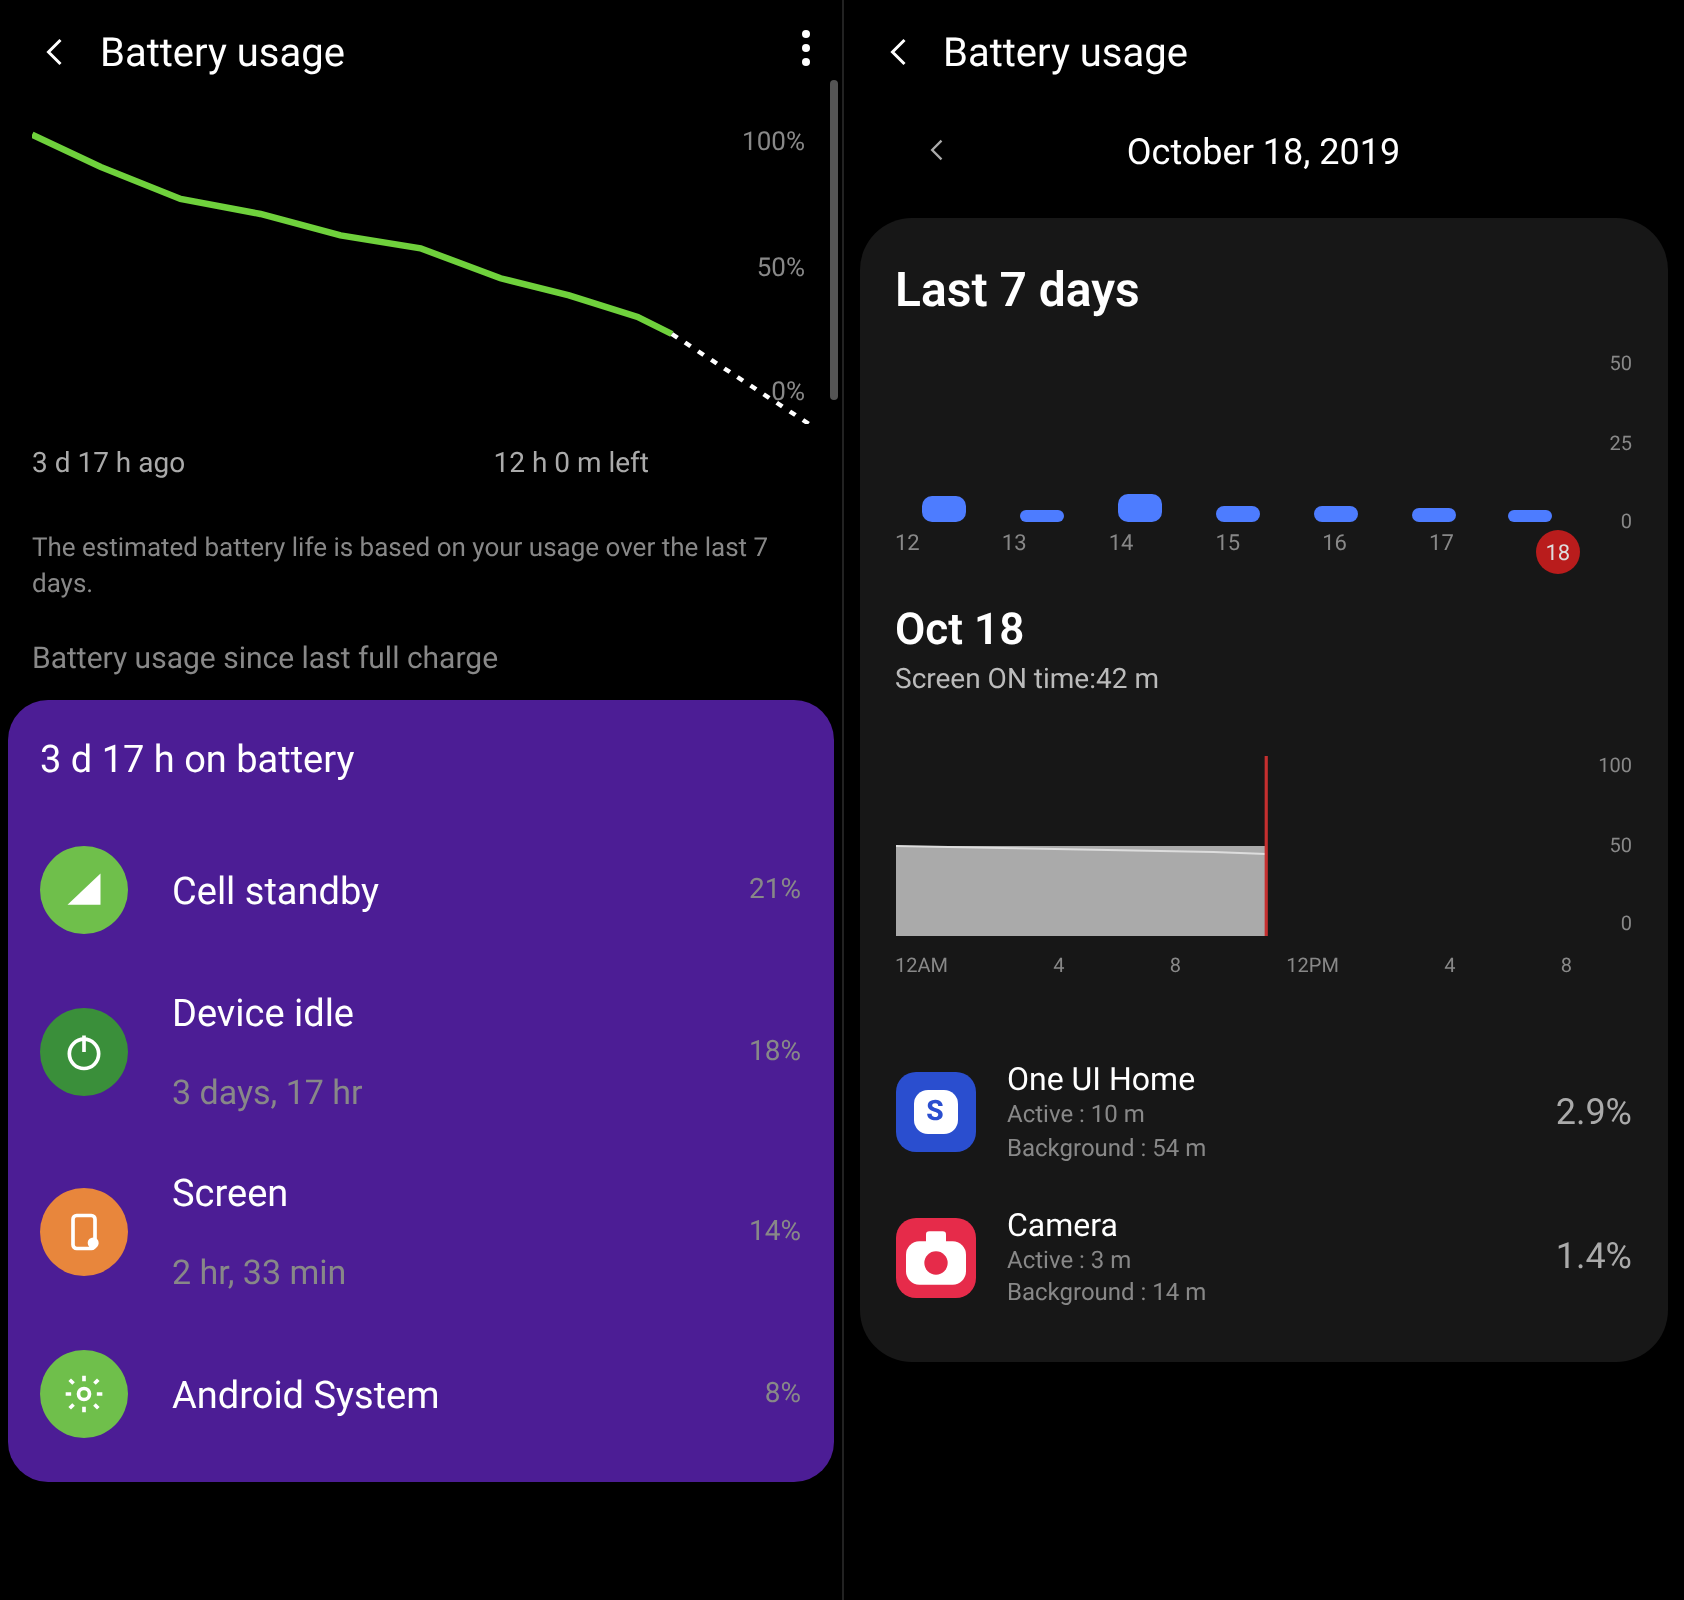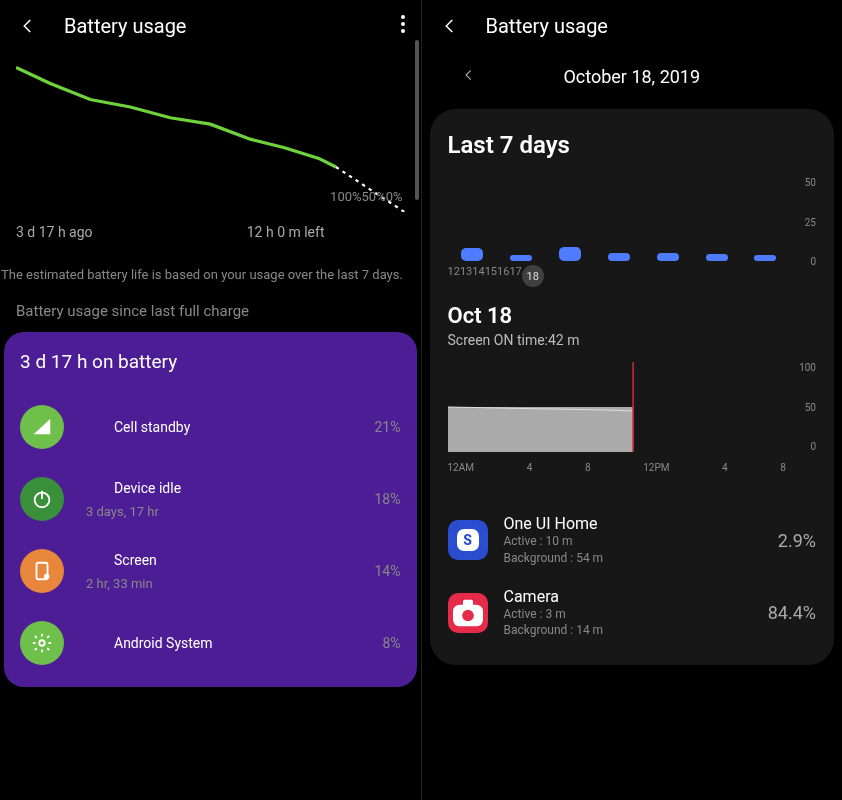--- a/index.html
+++ b/index.html
@@ -2,54 +2,54 @@
 <html><head>
 <meta charset="utf-8">
 <style>
   * { margin: 0; padding: 0; box-sizing: border-box; font-family: -apple-system, BlinkMacSystemFont, "Segoe UI", Roboto, sans-serif; }
   body { background: #000; display: flex; width: 842px; height: 800px; overflow: hidden; }
   .panel { flex: 1; background: #000; color: #fff; position: relative; overflow: hidden; }
   .panel-left { border-right: 1px solid #222; }
   .header { display: flex; align-items: center; padding: 14px 16px; }
   .back-icon { width: 24px; height: 24px; display: flex; align-items: center; justify-content: center; }
   .back-icon svg { width: 18px; height: 18px; stroke: #fff; stroke-width: 2; fill: none; }
-  .title { font-size: 20px; font-weight: 400; margin-left: 24px; color: #fff; }
+  .title { font-size: 20px; font-weight: 400; margin-left: 10px; color: #fff; }
   .more-icon { margin-left: auto; color: #fff; font-size: 18px; letter-spacing: -1px; }
   .more-icon svg { width: 4px; height: 18px; }
   .chart-box { position: relative; height: 200px; padding: 10px 16px 0 16px; }
   .chart-svg { width: 100%; height: 150px; }
-  .chart-y-labels { position: absolute; right: 18px; top: 12px; font-size: 13px; color: #888; display: flex; flex-direction: row; justify-content: space-between; height: 140px; align-items: flex-end; }
+  .chart-y-labels { position: absolute; right: 18px; top: 12px; font-size: 13px; color: #888; display: flex; flex-direction: column; justify-content: space-between; height: 140px; align-items: flex-end; }
   .chart-x-labels { display: flex; justify-content: space-between; padding: 8px 80px 0 0; font-size: 14px; color: #aaa; }
-  .estimate-note { font-size: 13px; color: #888; padding: 14px 16px 18px 1px; line-height: 1.4; }
+  .estimate-note { font-size: 13px; color: #888; padding: 14px 16px 18px 16px; line-height: 1.4; }
   .section-label { font-size: 15px; color: #888; padding: 0 16px 12px 16px; }
   .card { background: #4c1d95; border-radius: 20px; margin: 0 4px; padding: 18px 16px 8px 16px; }
   .card-heading { font-size: 19px; color: #fff; margin-bottom: 18px; }
   .app-row { display: flex; align-items: center; padding: 14px 0; }
   .app-icon { width: 44px; height: 44px; border-radius: 50%; display: flex; align-items: center; justify-content: center; margin-right: 22px; flex: 0 0 44px; }
   .app-icon svg { width: 22px; height: 22px; }
   .app-info { flex: 1; }
-  .app-name { font-size: 14px; color: #fff; margin-left: 28px; }
-  .app-sub { font-size: 13px; color: #888; margin-top: 8px; }
+  .app-name { font-size: 19px; color: #fff; }
+  .app-sub { font-size: 17px; color: #888; margin-top: 19px; }
   .app-pct { font-size: 14px; color: #888; }
   
   .date-nav { display: flex; align-items: center; justify-content: center; padding: 14px 0 22px 0; position: relative; }
   .date-nav .chev { position: absolute; left: 40px; }
   .date-nav .chev svg { width: 14px; height: 14px; stroke: #aaa; stroke-width: 2; fill: none; }
   .date-nav-label { font-size: 18px; color: #fff; }
   .card2 { background: #171717; border-radius: 26px; margin: 0 8px; padding: 22px 18px 16px 18px; }
   .big-heading { font-size: 24px; font-weight: 600; color: #fff; margin-bottom: 18px; }
   .weekbar-area { position: relative; height: 110px; margin-bottom: 16px; }
   .weekbar-yl { position: absolute; right: 0; top: 0; height: 90px; display: flex; flex-direction: column; justify-content: space-between; align-items: flex-end; font-size: 10px; color: #888; }
   .weekbar-row { position: absolute; bottom: 26px; left: 0; right: 26px; display: flex; justify-content: space-around; align-items: flex-end; height: 70px; }
   .weekbar-col { width: 12%; display: flex; flex-direction: column; align-items: center; }
   .bar { width: 22px; border-radius: 5px; background: #4d7cff; }
-  .weekbar-xl { position: absolute; bottom: 0; left: 0; right: 26px; display: flex; justify-content: flex-start; font-size: 11px; color: #888; }
-  .day-badge { background: #404040; border-radius: 50%; width: 22px; height: 22px; display: flex; align-items: center; justify-content: center; color: #ddd; }
+  .weekbar-xl { position: absolute; bottom: 0; left: 0; right: 26px; display: flex; justify-content: space-between; font-size: 11px; color: #888; }
+  .day-badge { background: #b91c1c; border-radius: 50%; width: 22px; height: 22px; display: flex; align-items: center; justify-content: center; color: #ddd; }
   .subheading { font-size: 22px; font-weight: 600; color: #fff; }
-  .screen-on { font-size: 14px; color: #bbb; margin-top: 4px; margin-bottom: 14px; }
+  .screen-on { font-size: 14px; color: #bbb; margin-top: 4px; margin-bottom: 30px; }
   .daychart-area { position: relative; height: 120px; margin-bottom: 22px; }
   .daychart-yl { position: absolute; right: 0; top: 0; height: 90px; display: flex; flex-direction: column; justify-content: space-between; align-items: flex-end; font-size: 10px; color: #888; }
   .daychart-svg { width: calc(100% - 30px); height: 90px; }
   .daychart-xl { display: flex; justify-content: space-between; width: calc(100% - 30px); font-size: 10px; color: #888; margin-top: 6px; }
   .app2-row { display: flex; align-items: center; padding: 10px 0; }
   .app2-icon { width: 40px; height: 40px; border-radius: 10px; display: flex; align-items: center; justify-content: center; margin-right: 16px; flex: 0 0 40px; color: #fff; font-weight: 700; }
   .app2-info { flex: 1; }
   .app2-name { font-size: 16px; color: #fff; }
   .app2-sub { font-size: 12px; color: #888; line-height: 1.4; }
   .app2-pct { font-size: 18px; color: #aaa; }
@@ -259,17 +259,17 @@
               <rect x="3" y="7" width="18" height="13" rx="4"></rect>
               <circle cx="12" cy="13.5" r="3.5" fill="#e62b4a"></circle>
               <rect x="9" y="4" width="6" height="4" rx="1"></rect>
             </svg>
           </div>
     <div class="app2-info">
       <div class="app2-name">Camera</div>
       <div class="app2-sub">Active : 3 m</div>
       <div class="app2-sub">Background : 14 m</div>
     </div>
-    <div class="app2-pct">84.4%</div>
+    <div class="app2-pct">1.4%</div>
         </div>
       </div>
   </div>
 </div>
 
 </body></html>

